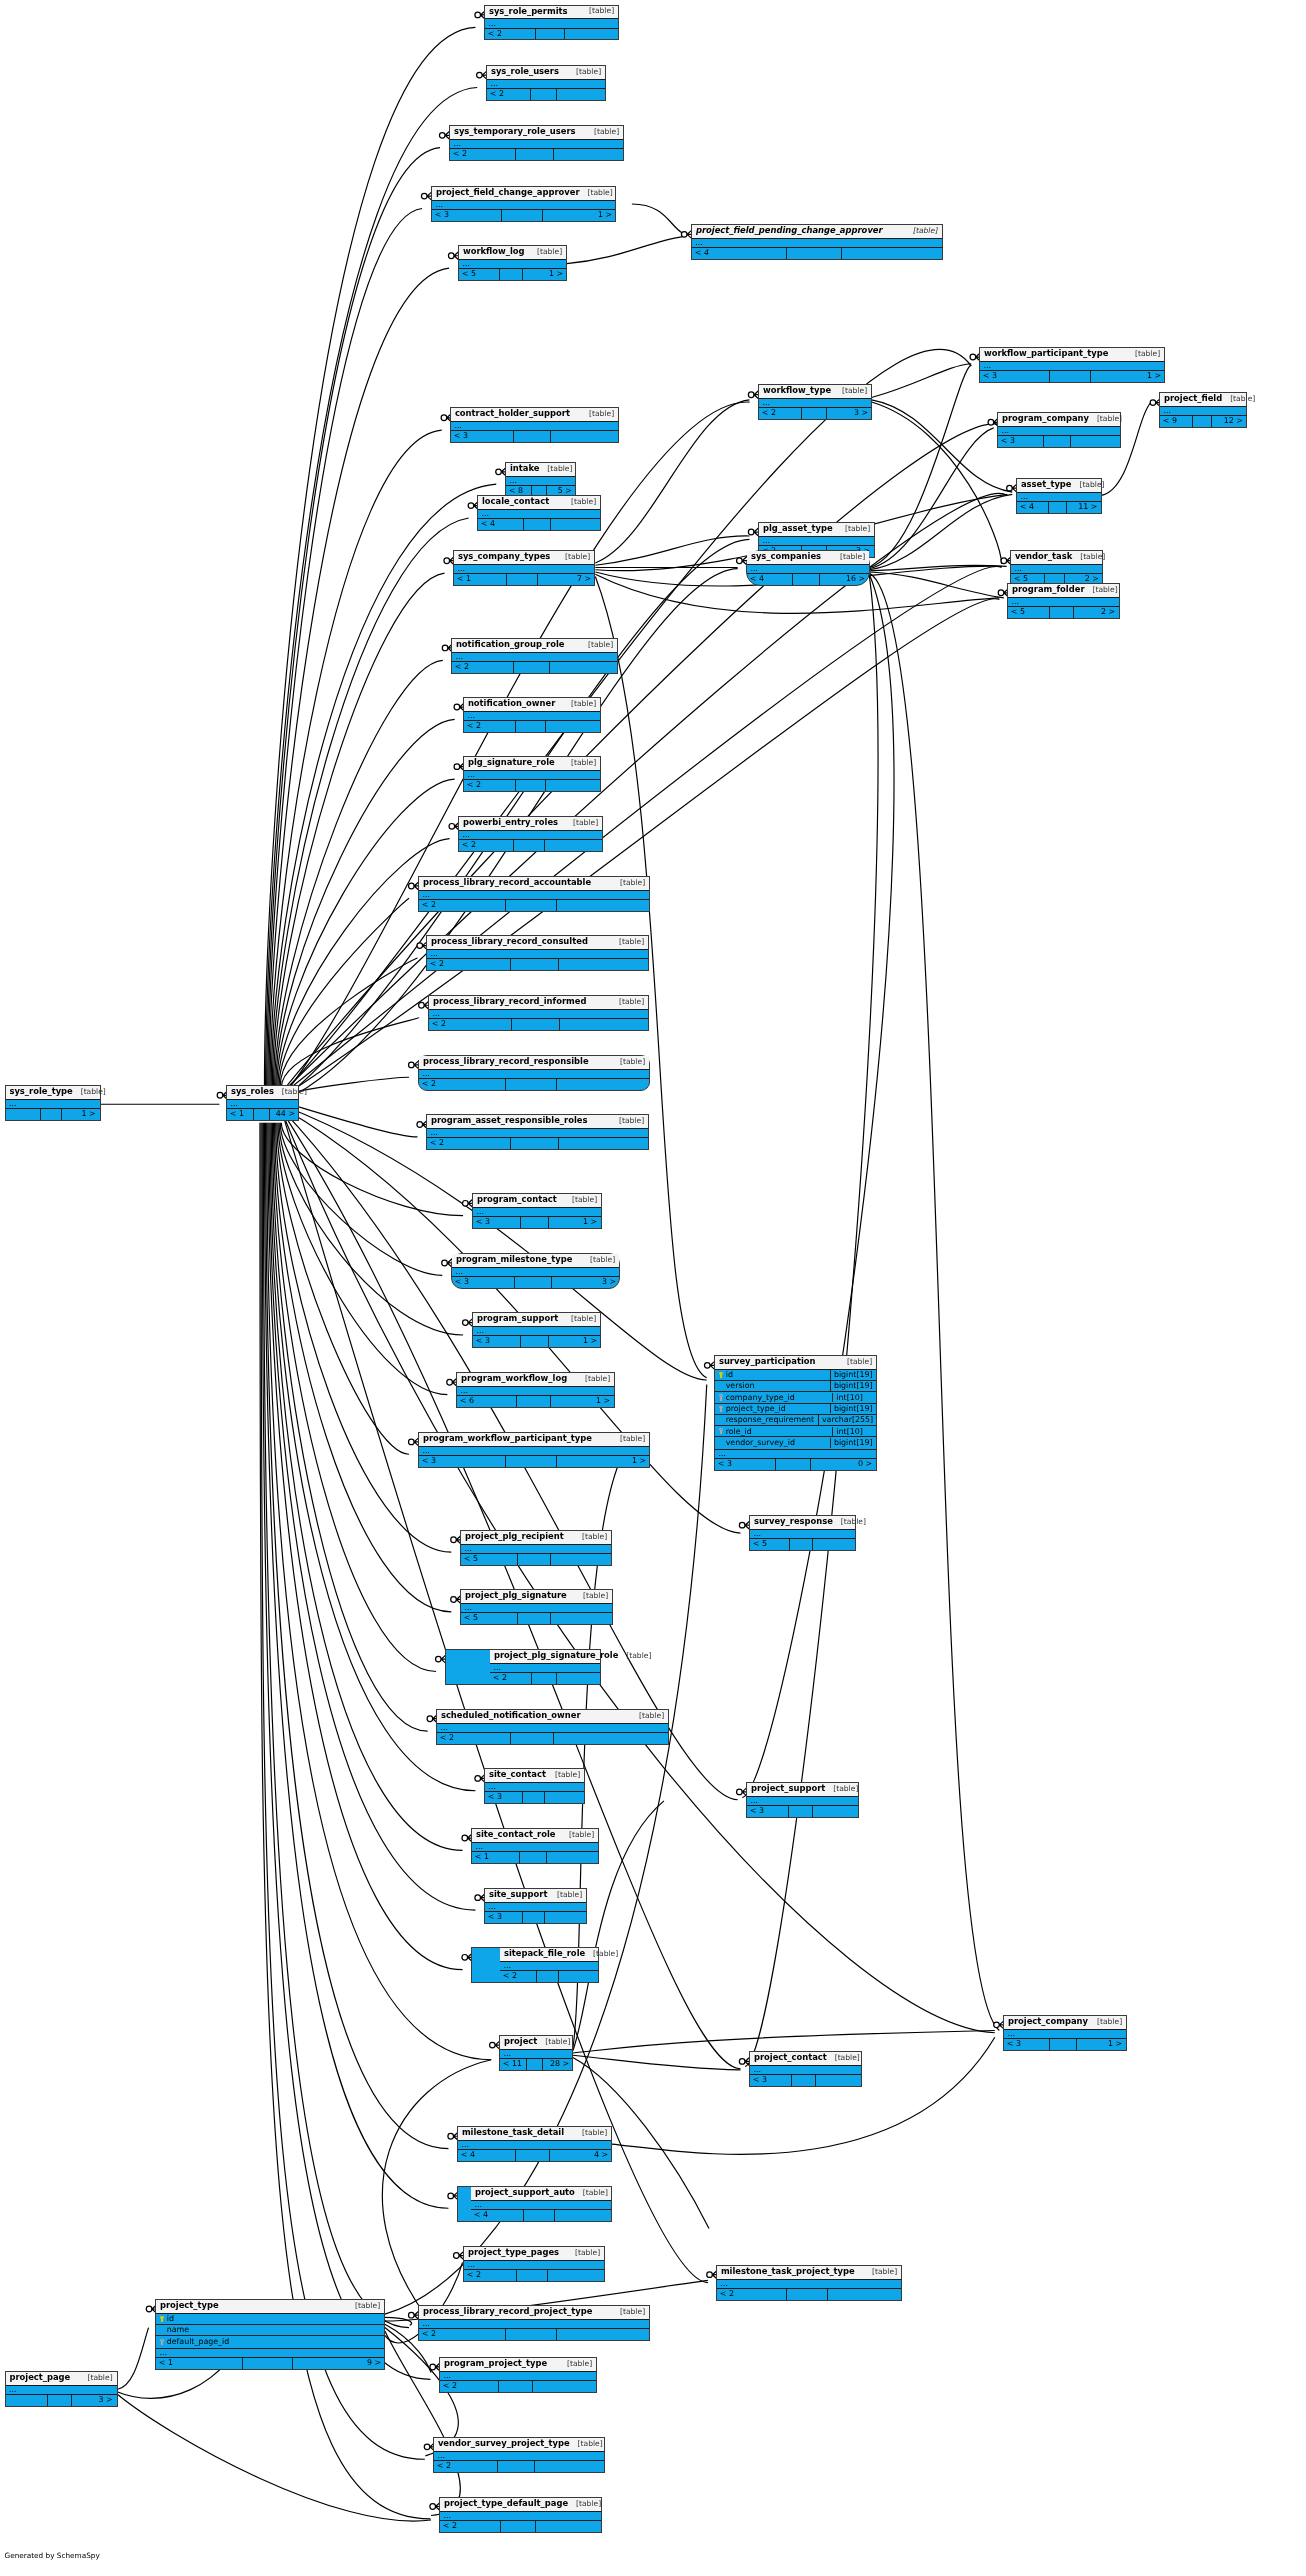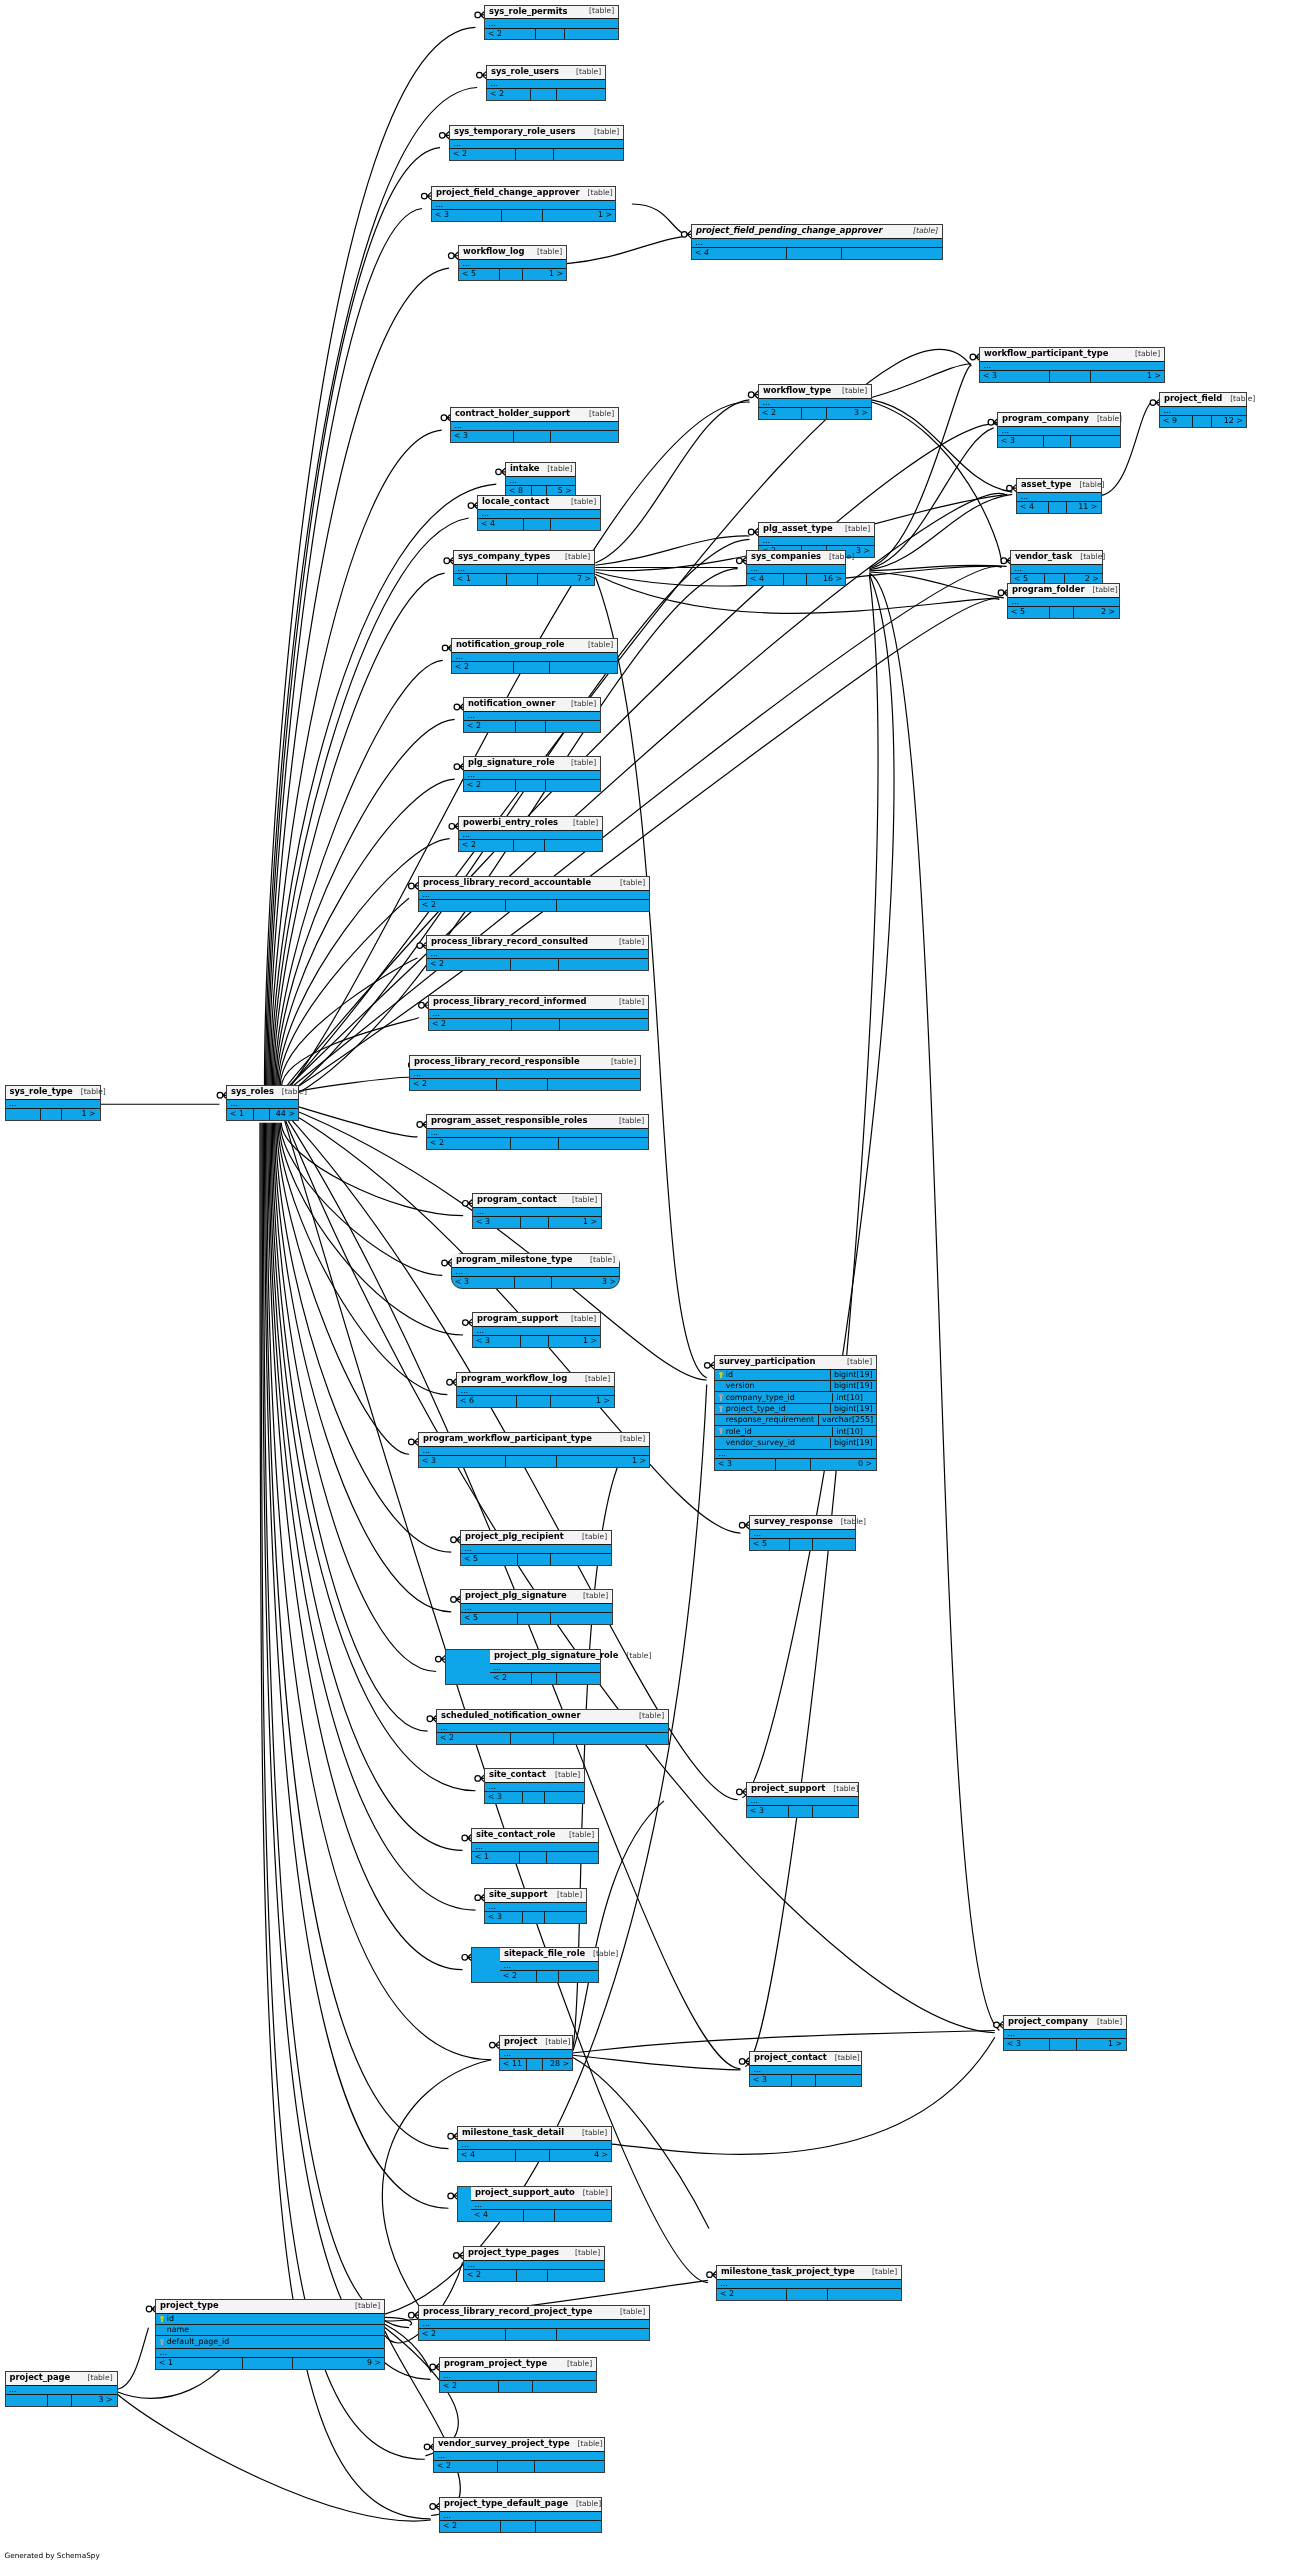--- a/index.html
+++ b/index.html
@@ -408,21 +408,21 @@
         <span>sys_company_types</span>
         <span class="tag">[table]</span>
       </div>
       <div class="dots">...</div>
       <div class="foot">
         <div class="f l" style="width: 53px;">&lt; 1</div>
         <div class="f l" style="width: 31px;"></div>
         <div class="f r" style="width: 56px;">7 &gt;</div>
       </div>
     </div>
-    <div class="tbl" style="left: 746px; top: 550px; width: 100px;">
+    <div class="tbl" style="left: 746px; top: 550px; width: 124px; border-radius: 14px;">
       <div class="hdr">
         <span>sys_companies</span>
         <span class="tag">[table]</span>
       </div>
       <div class="dots">...</div>
       <div class="foot">
         <div class="f l" style="width: 46px;">&lt; 4</div>
         <div class="f l" style="width: 27px;"></div>
         <div class="f r" style="width: 48px;">16 &gt;</div>
       </div>
@@ -516,21 +516,21 @@
         <span>process_library_record_informed</span>
         <span class="tag">[table]</span>
       </div>
       <div class="dots">...</div>
       <div class="foot">
         <div class="f l" style="width: 83px;">&lt; 2</div>
         <div class="f l" style="width: 48px;"></div>
         <div class="f r" style="width: 87px;"></div>
       </div>
     </div>
-    <div class="tbl" style="left: 409px; top: 1055px; width: 232px;">
+    <div class="tbl" style="left: 418px; top: 1055px; width: 232px; border-radius: 9px;">
       <div class="hdr">
         <span>process_library_record_responsible</span>
         <span class="tag">[table]</span>
       </div>
       <div class="dots">...</div>
       <div class="foot">
         <div class="f l" style="width: 87px;">&lt; 2</div>
         <div class="f l" style="width: 51px;"></div>
         <div class="f r" style="width: 92px;"></div>
       </div>

